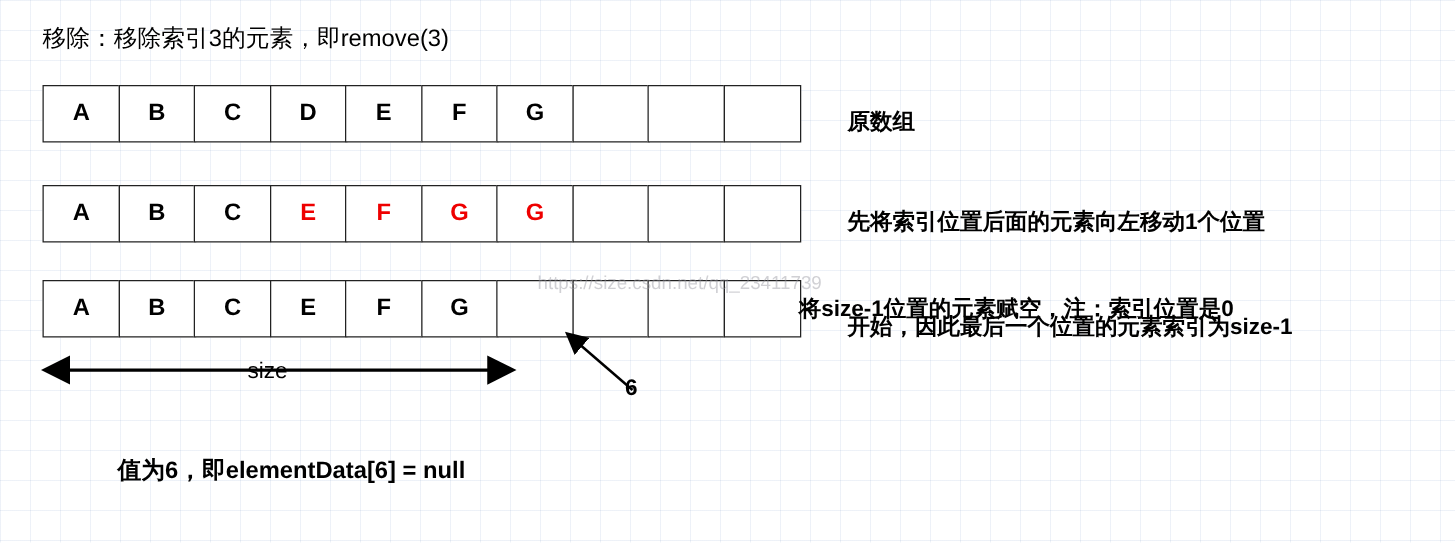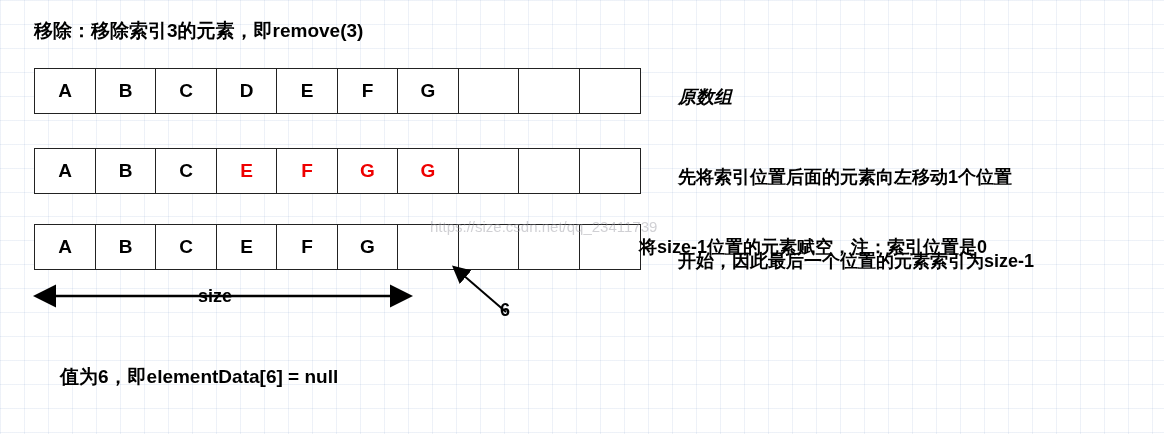--- a/index.html
+++ b/index.html
@@ -31,21 +31,21 @@
     position: absolute;
     left: 0; top: 0;
     width: 1164px;
     height: 434px;
   }
   .title {
     position: absolute;
     left: 34px;
     top: 18px;
     font-size: 19px;
-    font-weight: bold;
+    font-weight: normal;
     white-space: nowrap;
     text-align: center;
   }
   .row {
     position: absolute;
     display: flex;
   }
   .cell {
     width: 62px;
     height: 46px;
@@ -65,36 +65,36 @@
   .note {
     position: absolute;
     font-size: 18px;
     font-weight: bold;
     line-height: 1.45;
     white-space: nowrap;
   }
   .size-label {
     position: absolute;
     font-size: 18px;
-    font-weight: bold;
+    font-weight: normal;
   }
   .marker-label {
     position: absolute;
     font-size: 18px;
     font-weight: bold;
   }
   .bottom-text {
     position: absolute;
     left: 34px;
     top: 362px;
     font-size: 19px;
     font-weight: bold;
     line-height: 1.6;
   }
-  .bottom-text .line2 { display: block; margin-left: 26px; }
+  .bottom-text .line2 { display: block; margin-left: 60px; }
   .watermark {
     position: absolute;
     left: 430px;
     top: 218px;
     font-size: 15px;
     color: rgba(150,150,160,0.45);
     white-space: nowrap;
     pointer-events: none;
   }
 </style>
@@ -110,21 +110,21 @@
     <div class="cell">B</div>
     <div class="cell">C</div>
     <div class="cell">D</div>
     <div class="cell">E</div>
     <div class="cell">F</div>
     <div class="cell">G</div>
     <div class="cell empty"></div>
     <div class="cell empty"></div>
     <div class="cell empty"></div>
   </div>
-<div class="note" style="left:678px; top:84px;font-style:italic;">原数组</div>
+<div class="note" style="left:678px; top:84px;">原数组</div>
 
 <div class="row" id="row1" style="left:34px; top:148px;">
     <div class="cell">A</div>
     <div class="cell">B</div>
     <div class="cell">C</div>
     <div class="cell red">E</div>
     <div class="cell red">F</div>
     <div class="cell red">G</div>
     <div class="cell red">G</div>
     <div class="cell empty"></div>

